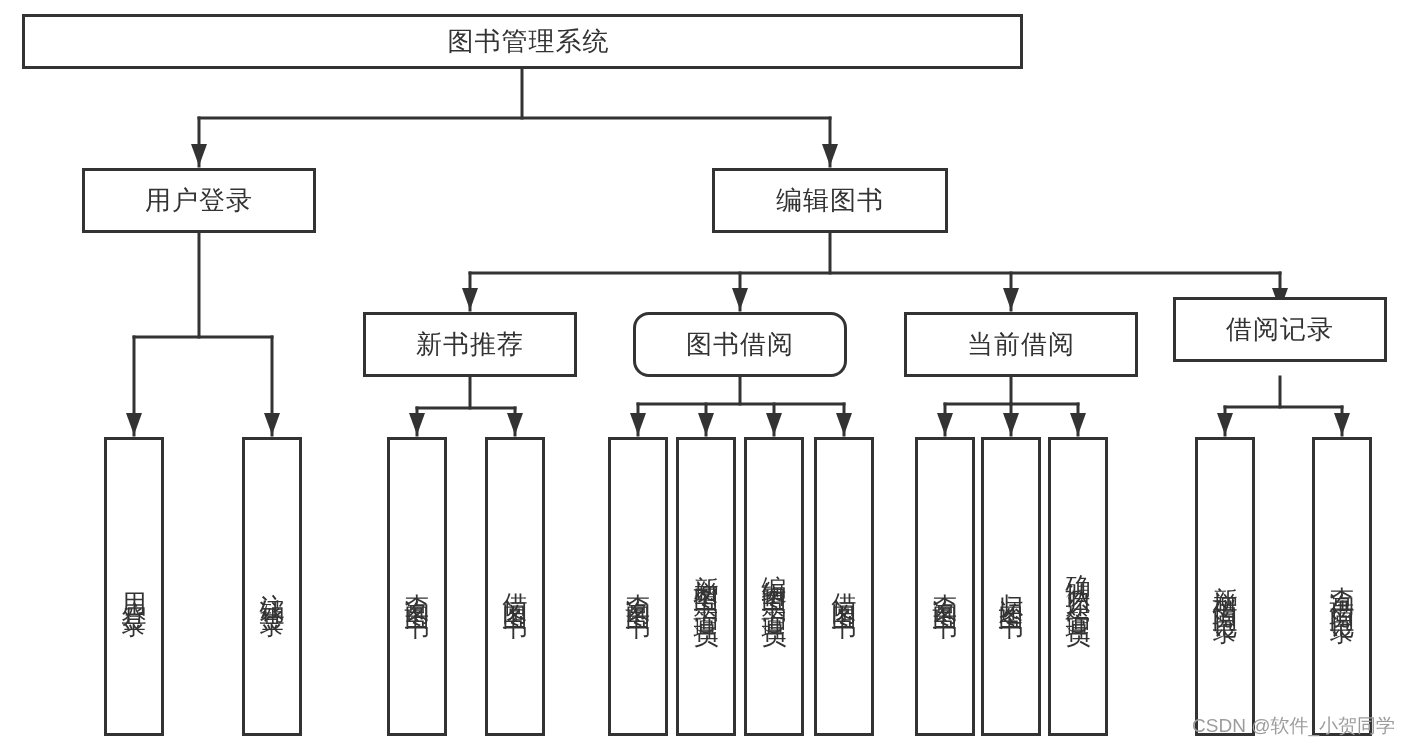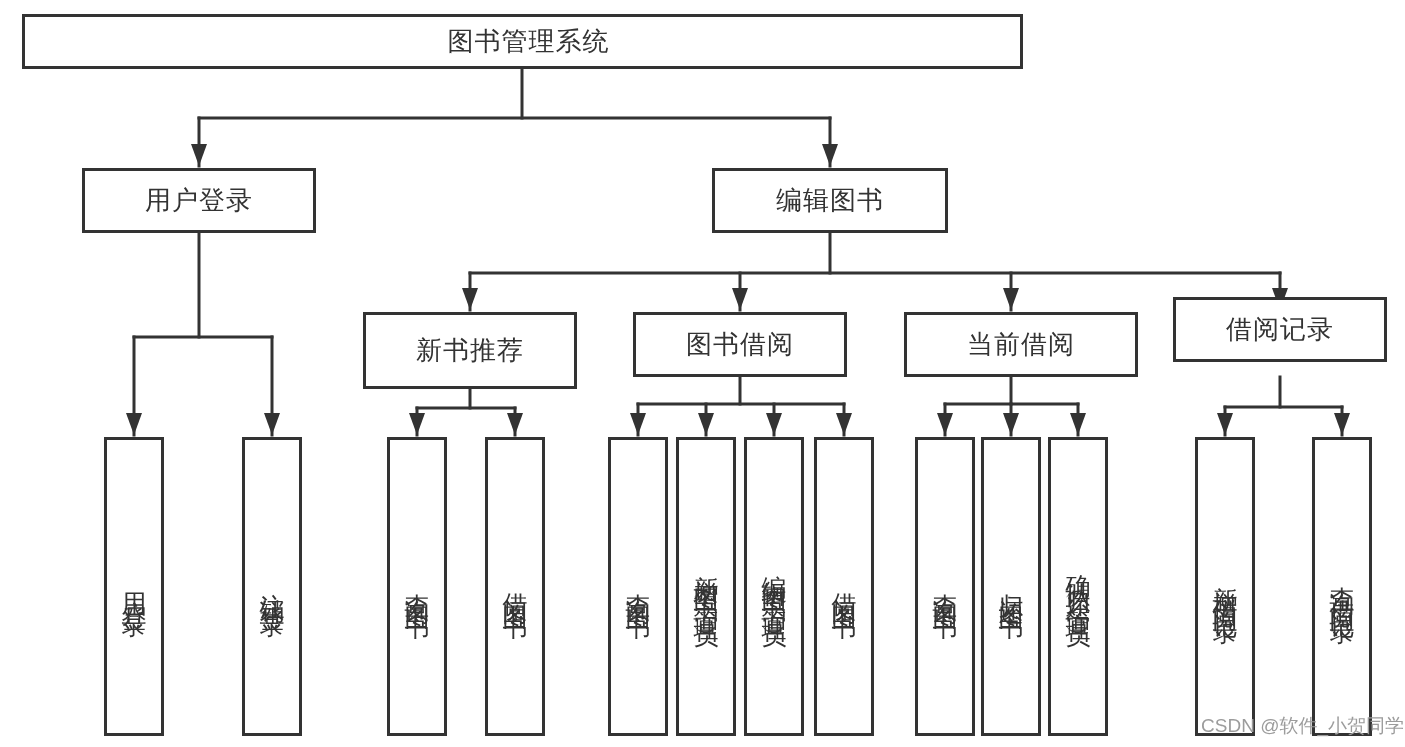--- a/index.html
+++ b/index.html
@@ -41,21 +41,21 @@
   .vnode { width: 60px; top: 437px; height: 299px; }
   .vnode .lbl {
     writing-mode: vertical-rl;
     font-size: 25px;
     letter-spacing: 7px;
     line-height: 1;
     white-space: nowrap;
   }
   .watermark {
     position: absolute;
-    right: 1px;
+    right: 10px;
     top: 713px;
     font-size: 19px;
     color: var(--wm);
     z-index: 5;
     white-space: nowrap;
   }
 </style>
 </head>
 <body>
 
@@ -115,24 +115,24 @@
     <span class="lbl">图书管理系统</span>
   </div>
 
   <div class="node hnode" style="left:82px; top:168px; width:234px; height:65px;">
     <span class="lbl">用户登录</span>
   </div>
   <div class="node hnode" style="left:712px; top:168px; width:236px; height:65px;">
     <span class="lbl">编辑图书</span>
   </div>
 
-  <div class="node hnode" style="left:363px; top:312px; width:214px; height:77px;">
+  <div class="node hnode" style="left:363px; top:312px; width:214px; height:65px;">
     <span class="lbl">新书推荐</span>
   </div>
-  <div class="node hnode" style="left:633px; top:312px; width:214px; height:65px;">
+  <div class="node hnode" style="left:633px; top:312px; width:214px; height:65px;border-radius:16px;">
     <span class="lbl">图书借阅</span>
   </div>
   <div class="node hnode" style="left:904px; top:312px; width:234px; height:65px;">
     <span class="lbl">当前借阅</span>
   </div>
   <div class="node hnode" style="left:1173px; top:297px; width:214px; height:65px;">
     <span class="lbl">借阅记录</span>
   </div>
 
   <div class="node vnode" style="left:104px;">

